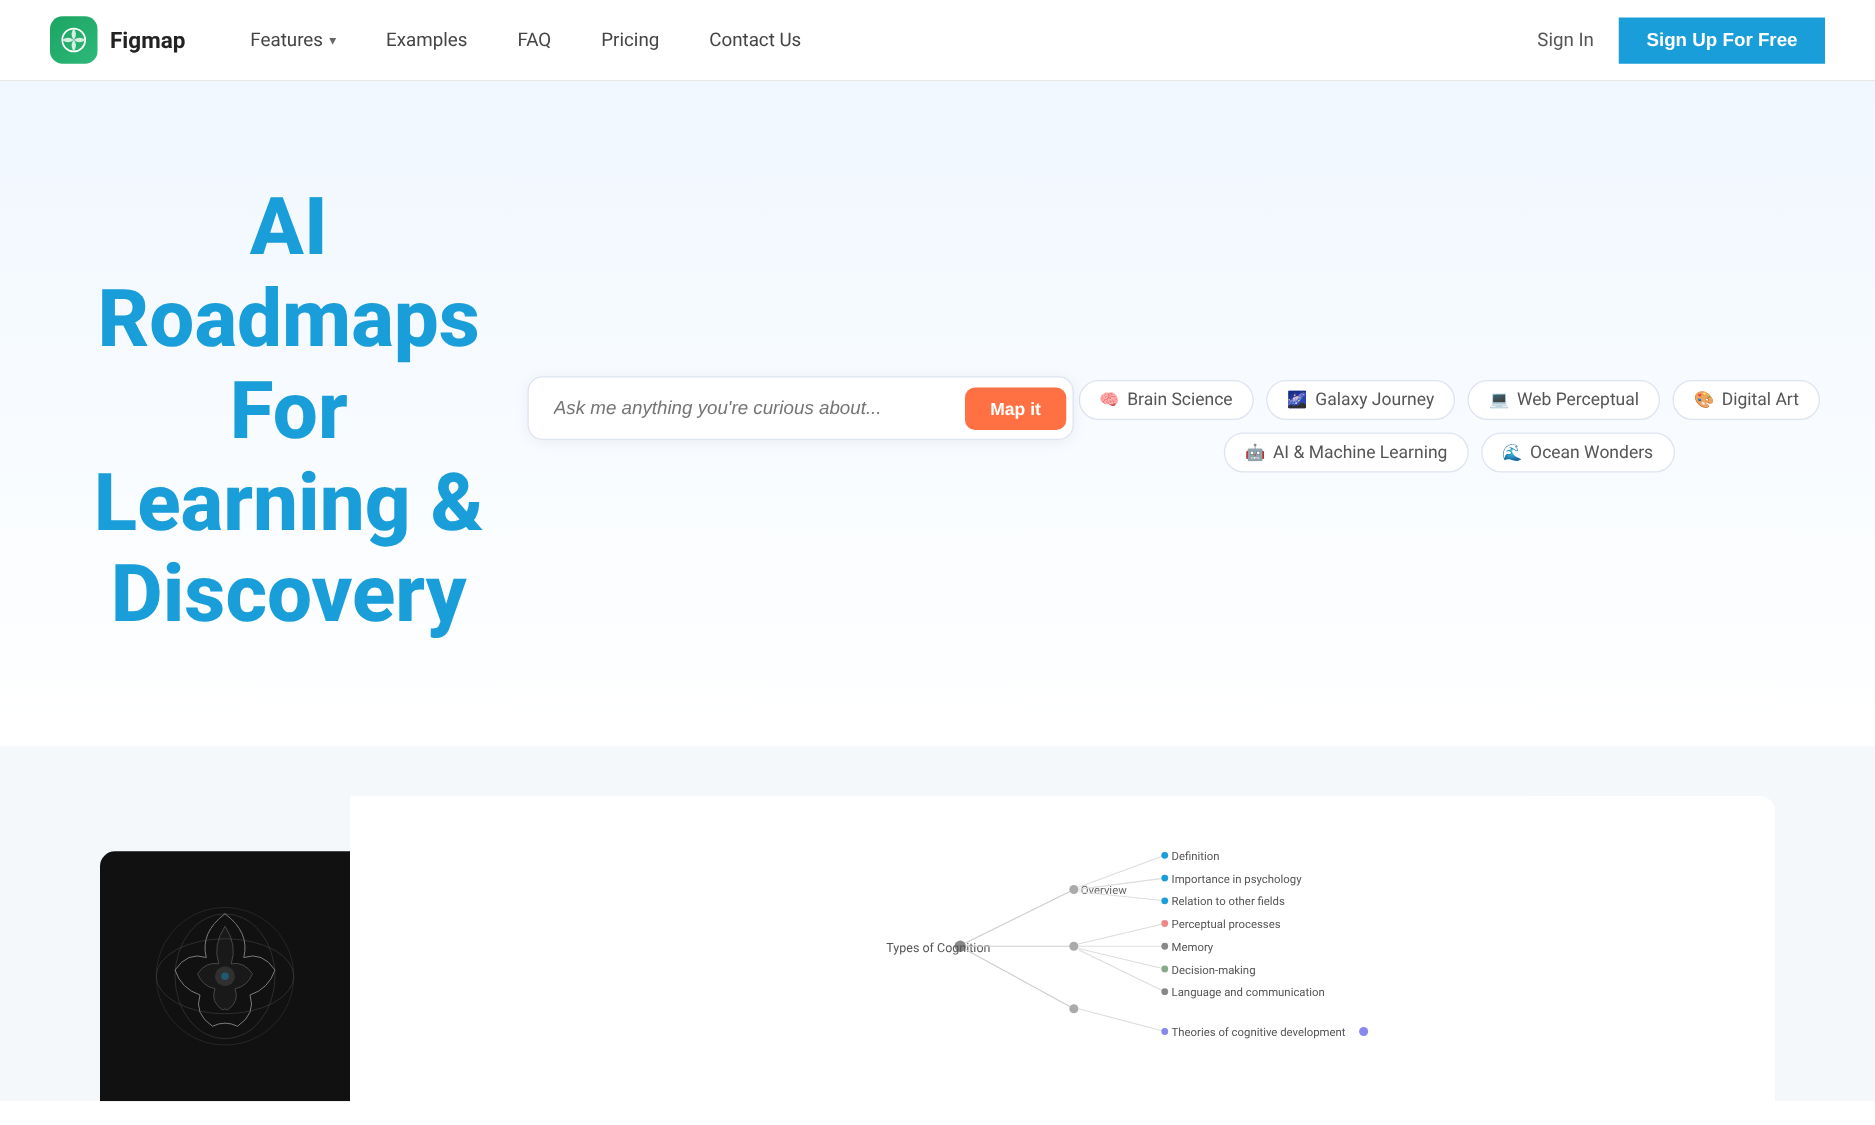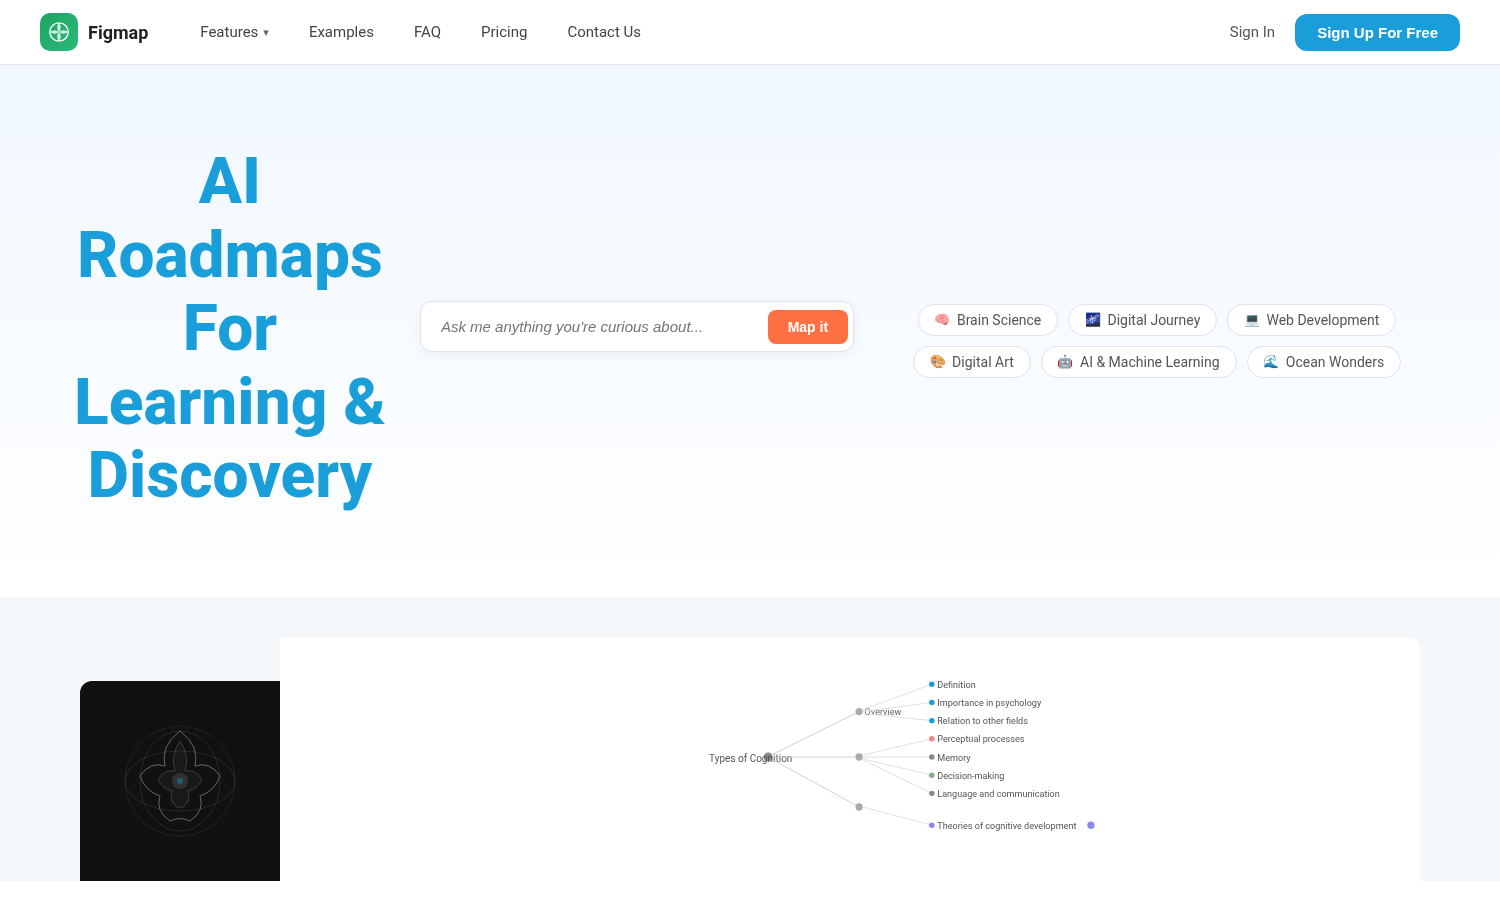--- a/index.html
+++ b/index.html
@@ -40,21 +40,21 @@
       cursor: pointer;
     }
     .nav-link-features { display: flex; align-items: center; gap: 5px; }
     .chevron { font-size: 11px; color: #666; }
     .nav-right { display: flex; align-items: center; gap: 20px; }
     .sign-in { font-size: 15px; color: #555; cursor: pointer; text-decoration: none; }
     .sign-up-btn {
       background: #1a9ed9;
       color: #fff;
       border: none;
-      border-radius: 12px;
+      border-radius: 0;
       padding: 10px 22px;
       font-size: 15px;
       font-weight: 600;
       cursor: pointer;
     }
 
     
     .hero {
       display: flex;
       flex-direction: row;
@@ -242,25 +242,25 @@
     <button class="map-it-btn">Map it</button>
   </div>
 
   <div class="tags">
     <div class="tag">
       <span class="tag-icon">🧠</span>
       <span>Brain Science</span>
     </div>
     <div class="tag">
       <span class="tag-icon">🌌</span>
-      <span>Digital Journey</span>
+      <span>Galaxy Journey</span>
     </div>
     <div class="tag">
       <span class="tag-icon">💻</span>
-      <span>Web Development</span>
+      <span>Web Perceptual</span>
     </div>
     <div class="tag">
       <span class="tag-icon">🎨</span>
       <span>Digital Art</span>
     </div>
     <div class="tag">
       <span class="tag-icon">🤖</span>
       <span>AI &amp; Machine Learning</span>
     </div>
     <div class="tag">

